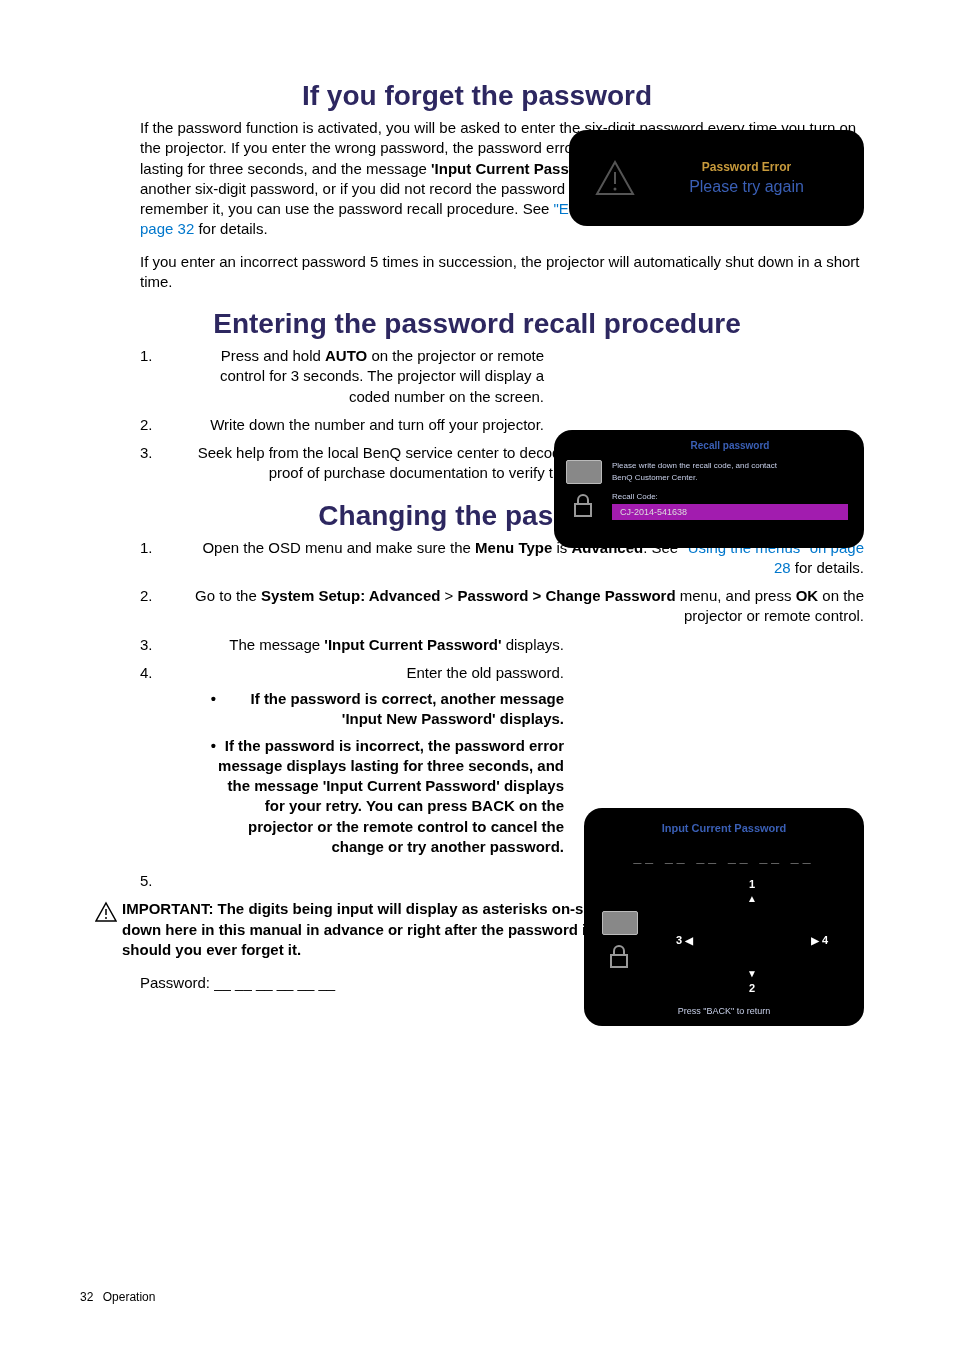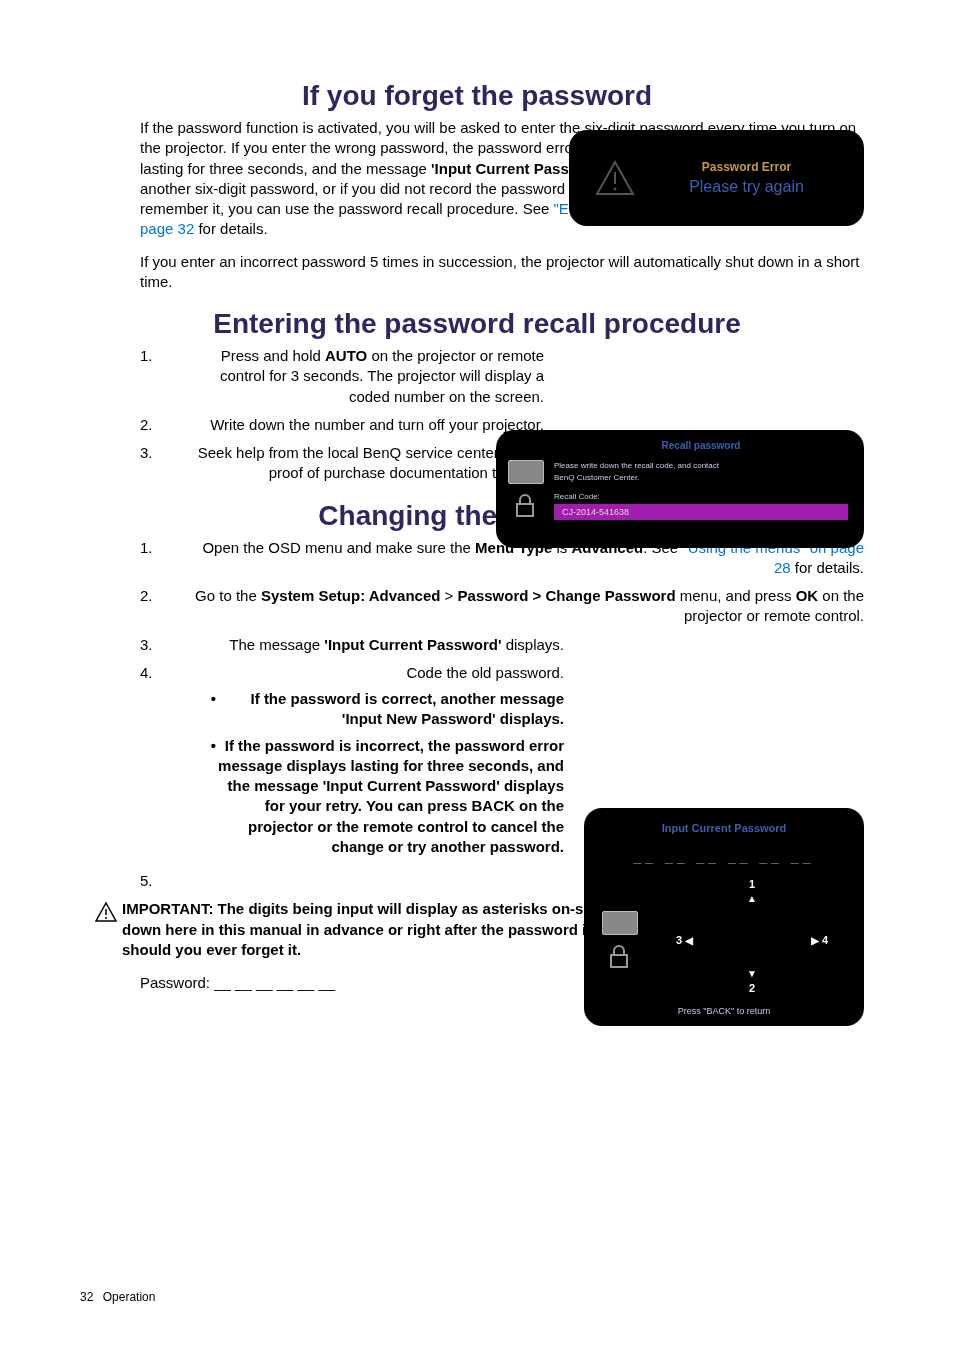--- a/index.html
+++ b/index.html
@@ -52,21 +52,21 @@
     display:flex; align-items:center; padding:0 26px;
     color:#fff;
   }
   .embed1 .tri { width:40px; height:40px; position:relative; margin-right:20px; flex-shrink:0; }
   .embed1 .msg { flex:1; text-align:center; }
   .embed1 .msg .t1 { color:#c79a3c; font-weight:bold; font-size:12px; margin-bottom:4px; }
   .embed1 .msg .t2 { color:#3a5fb5; font-size:16px; }
 
   .embed2 {
     position: absolute; top: 430px; right: 90px;
-    width: 368px; height: 118px;
+    width: 310px; height: 118px;
     background: #000; border-radius: 18px;
     color:#fff; font-size:9px; padding:10px 16px 10px 12px;
     display:flex;
   }
   .embed2 .left { width:46px; display:flex; flex-direction:column; justify-content:center; gap:8px; }
   .embed2 .left .ticket { width:36px; height:24px; background:#888; border-radius:2px; border:1px solid #bbb; position:relative; }
   .embed2 .left .lock { width:26px; height:26px; position:relative; margin-left:4px; }
   .embed2 .right { flex:1; }
   .embed2 .hdr { text-align:center; color:#3a5fb5; font-weight:bold; font-size:10px; margin-bottom:10px; }
   .embed2 .line { color:#c7cfe8; font-size:8px; margin-bottom:3px;}
@@ -171,21 +171,21 @@
   </li>
   <li>
     <span class="num">3.</span>
     <span class="content" style="padding-right:300px;">
       <span>The message </span><span class="bold">'Input Current Password'</span><span> displays.</span>
     </span>
   </li>
   <li>
     <span class="num">4.</span>
     <span class="content" style="padding-right:300px;">
-      <span>Code the old password.</span>
+      <span>Enter the old password.</span>
       <ul class="sub">
         <li>
             <span class="bullet">•</span>
             <span>If the password is correct, another message 'Input New Password' displays.</span>
           </li>
         <li>
             <span class="bullet">•</span>
             <span>If the password is incorrect, the password error message displays lasting for three seconds, and the message 'Input Current Password' displays for your retry. You can press BACK on the projector or the remote control to cancel the change or try another password.</span>
           </li>
       </ul>

